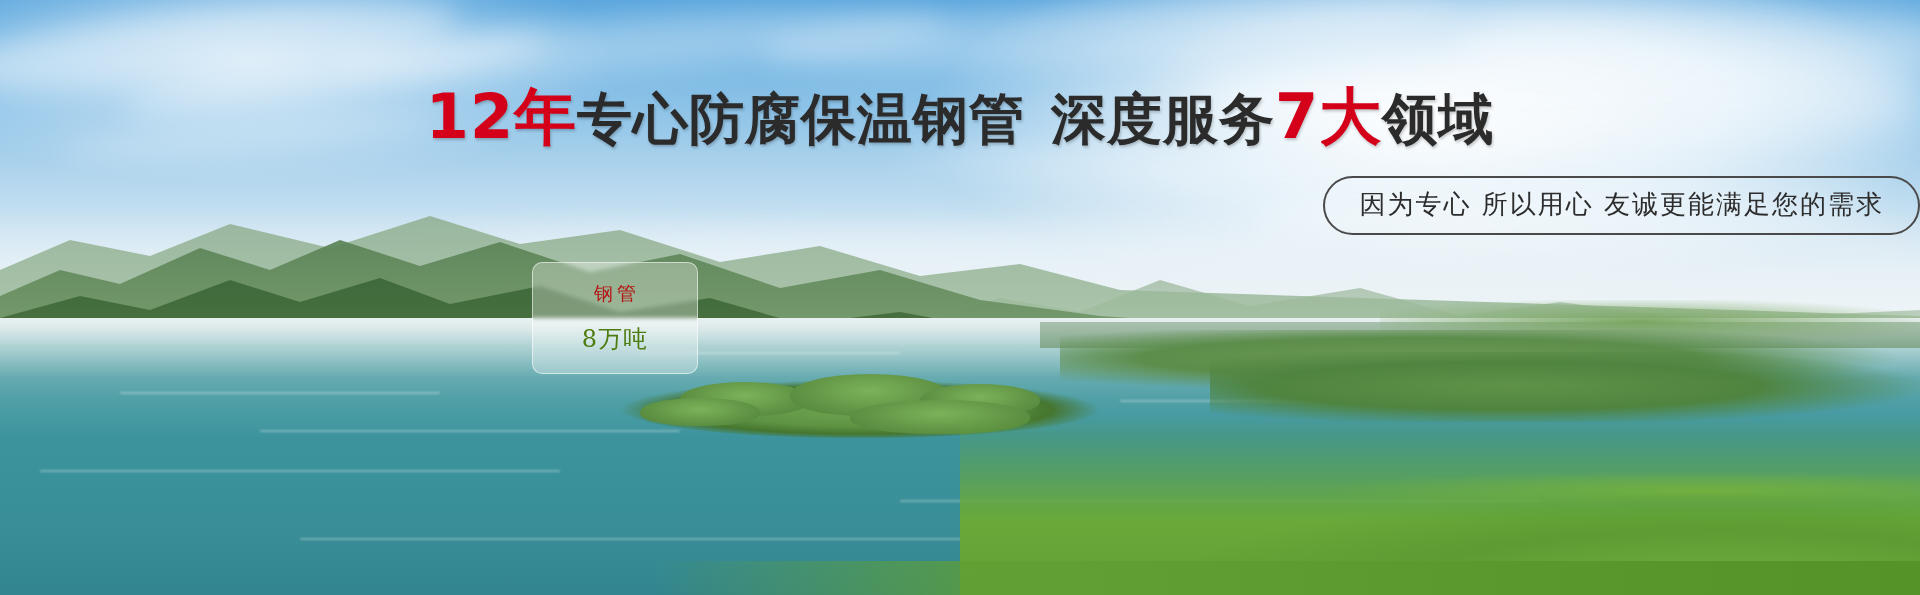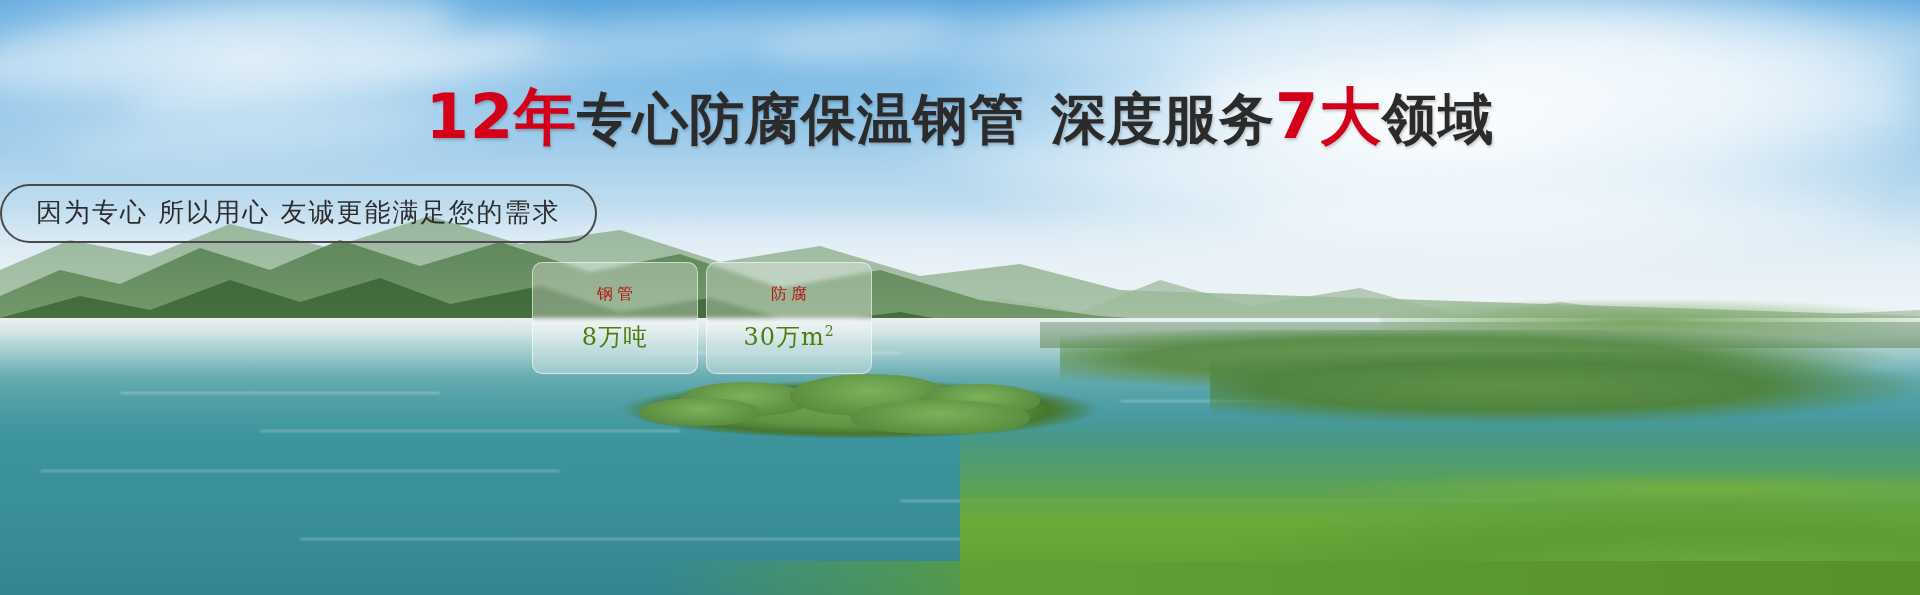--- a/index.html
+++ b/index.html
@@ -123,21 +123,21 @@
     line-height:66px;
     letter-spacing:1px;
     white-space:nowrap;
     text-shadow:1px 2px 3px rgba(0,0,0,.22);
   }
   .headline .red{color:#d4001a;font-size:62px;}
   .headline .dark{color:#2b2b2b;}
   .headline .gap{display:inline-block;width:26px;}
 
   .subtitle-wrap{
-    position:absolute;left:0;top:184px;width:1920px;text-align:left;
+    position:absolute;left:0;top:176px;width:1920px;text-align:right;
   }
   .subtitle{
     display:inline-block;
     border:2px solid #4a4a4a;
     border-radius:34px;
     padding:9px 34px 11px;
     font-family:"DejaVu Sans","Liberation Sans",sans-serif;
     font-size:26px;
     color:#2d2d2d;
     letter-spacing:2px;
@@ -155,21 +155,21 @@
     border:1px solid rgba(255,255,255,.55);
     border-radius:10px;
     background:rgba(255,255,255,.30);
     backdrop-filter:blur(2px);
     display:flex;flex-direction:column;
     align-items:center;justify-content:center;
     gap:16px;
   }
   .card .label{
     font-family:"DejaVu Sans","Liberation Sans",sans-serif;
-    font-size:16px;color:#b41515;letter-spacing:4px;
+    font-size:19px;color:#b41515;letter-spacing:4px;
     text-indent:4px;
   }
   .card .value{
     font-family:"DejaVu Serif","Liberation Serif",serif;
     font-size:24px;color:#4d7c0f;letter-spacing:1px;
   }
   .card .value sup{font-size:14px;}
 </style>
 </head>
 <body>
@@ -266,22 +266,18 @@
       <div class="subtitle">因为专心 所以用心  友诚更能满足您的需求</div>
     </div>
 
     <div class="cards">
 
       <div class="card">
         <div class="label">钢管</div>
         <div class="value"><span>8万吨</span><sup></sup></div>
       </div>
 
-      <div class="card">
-        <div class="label">防腐</div>
-        <div class="value"><span>30万m</span><sup>2</sup></div>
-      </div>
 
 
     </div>
 
   </div>
 </div>
 
 </body></html>

